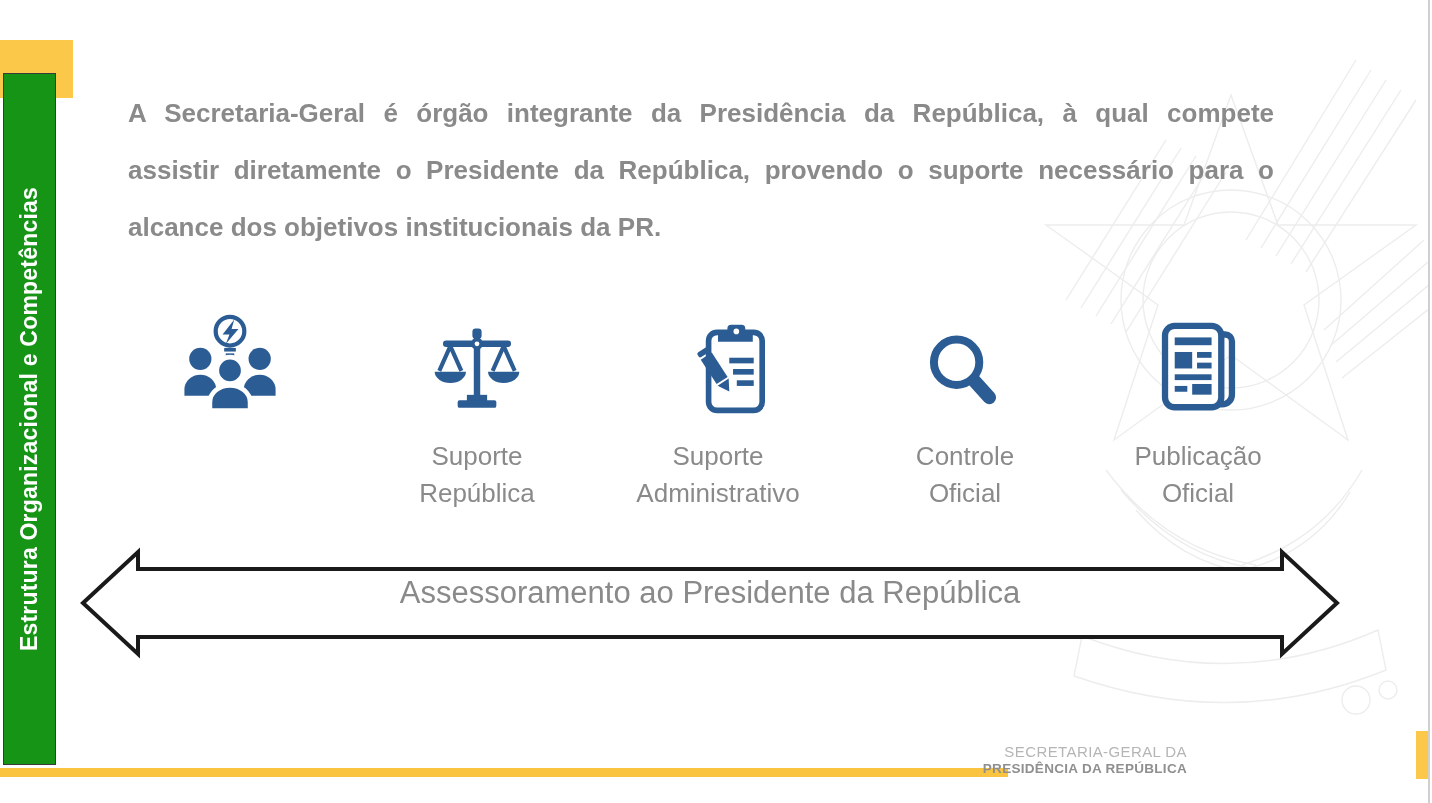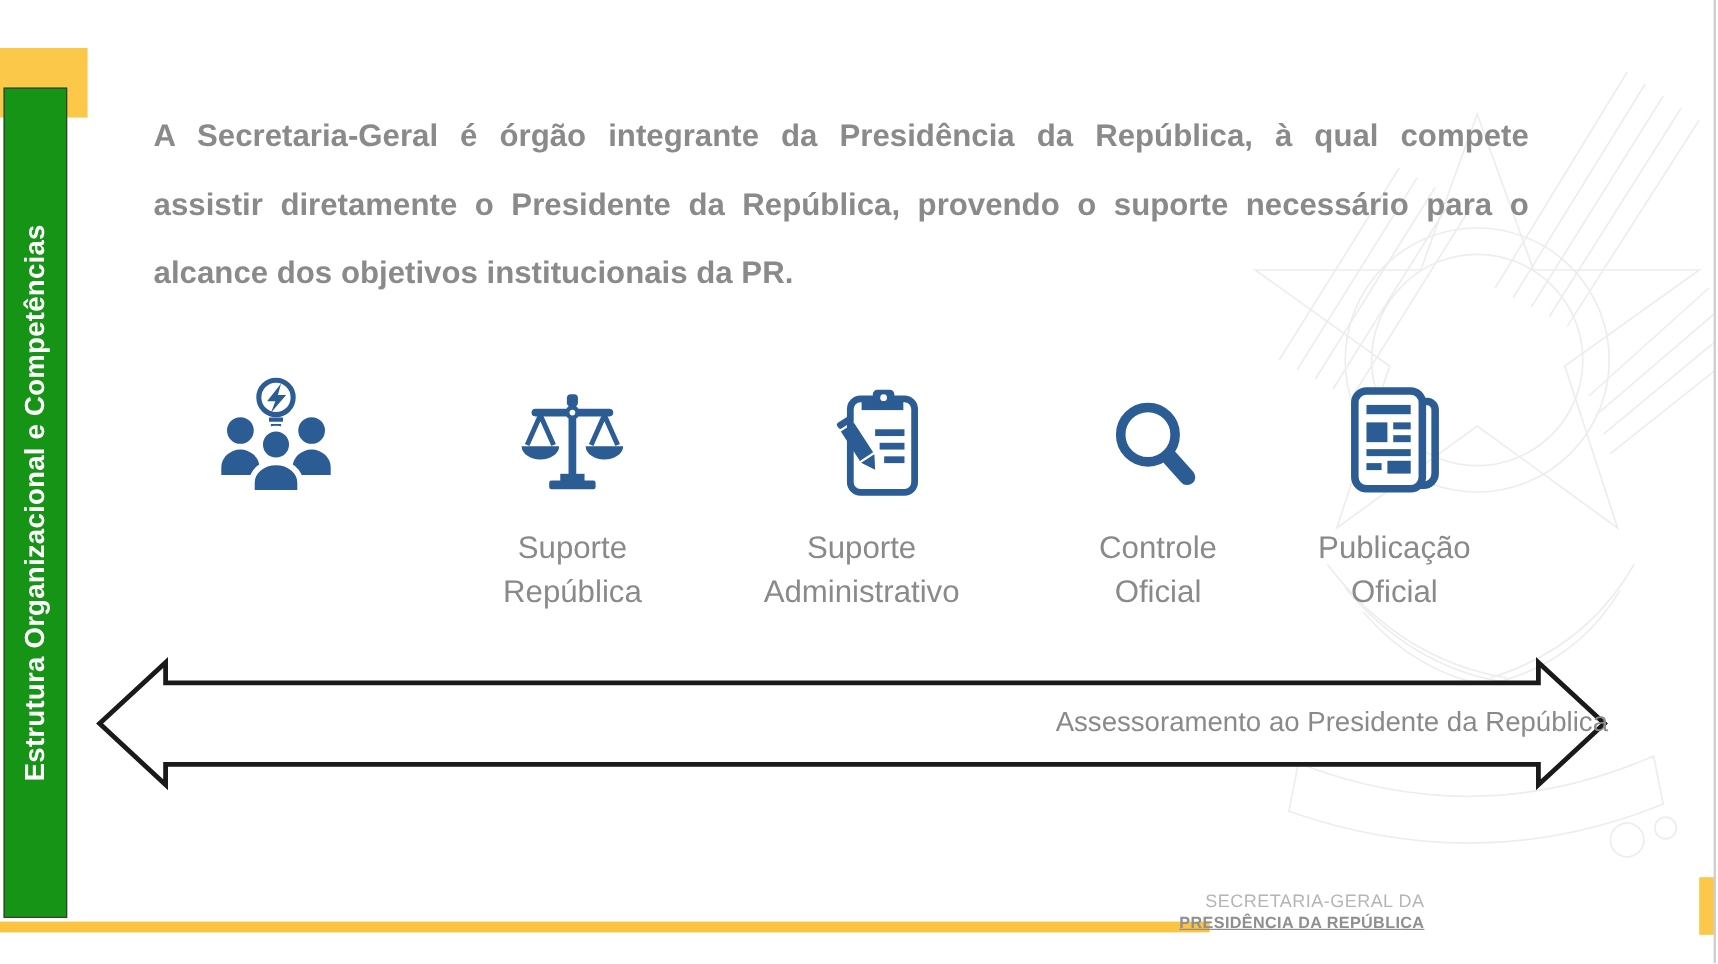--- a/index.html
+++ b/index.html
@@ -24,33 +24,33 @@
     display:flex;align-items:center;justify-content:center;
   }
   .sidebar-label{
     writing-mode:vertical-rl;transform:rotate(180deg);
     color:#fff;font-weight:700;font-size:23px;letter-spacing:.2px;white-space:nowrap;
   }
   .intro{position:absolute;left:128px;top:85px;width:1146px;font-size:26px;line-height:57px;color:var(--gray);}
   .intro-line{text-align:justify;text-align-last:justify;font-weight:bold;}
   .intro-line.last{text-align-last:left;}
   .comp{position:absolute;top:300px;width:220px;}
-  .comp.c1{left:120px}.comp.c2{left:367px}.comp.c3{left:608px}.comp.c4{left:855px}.comp.c5{left:1052px}
+  .comp.c1{left:120px}.comp.c2{left:367px}.comp.c3{left:608px}.comp.c4{left:855px}.comp.c5{left:1088px}
   .comp-icon{height:116px;display:flex;align-items:flex-end;justify-content:center;color:var(--blue);}
   .comp-icon svg{display:block;}
   .comp-label{margin-top:22px;text-align:center;font-size:26px;line-height:37px;color:var(--gray);}
   .comp-label span{display:block;}
   .arrow-wrap{position:absolute;left:80px;top:546px;width:1260px;height:114px;}
   .arrow-wrap svg{display:block;}
-  .arrow-label{position:absolute;left:0;top:42px;width:100%;text-align:right;font-size:23px;color:var(--gray);}
+  .arrow-label{position:absolute;left:0;top:29px;width:100%;text-align:center;font-size:31px;color:var(--gray);}
   .bottom-bar{position:absolute;left:0;top:768px;width:1008px;height:9px;background:var(--yellow-bar);}
   .corner-rect{position:absolute;left:1416px;top:731px;width:13px;height:48px;background:var(--yellow);}
   .footer-logo{position:absolute;left:905px;top:744px;width:282px;text-align:right;line-height:1.1;}
   .footer-line1{font-size:15px;color:#b5b5b5;letter-spacing:.4px;}
-  .footer-line2{font-size:13.5px;font-weight:700;color:#8f8f8f;letter-spacing:.3px;margin-top:1px;text-decoration:underline;}
+  .footer-line2{font-size:13.5px;font-weight:700;color:#8f8f8f;letter-spacing:.3px;margin-top:1px;}
 </style>
 </head>
 <body>
 
 <div class="slide">
 
   <svg class="watermark" width="404" height="765" viewBox="0 0 404 765">
     <g fill="none" stroke="#ededed" stroke-width="1.4">
       <path d="M40 300 L140 140 M55 308 L155 148 M70 316 L170 156 M85 324 L185 164 M100 332 L200 172"></path>
       <path d="M220 240 L330 60 M235 248 L345 70 M250 256 L360 80 M265 264 L375 90 M280 272 L390 100"></path>

